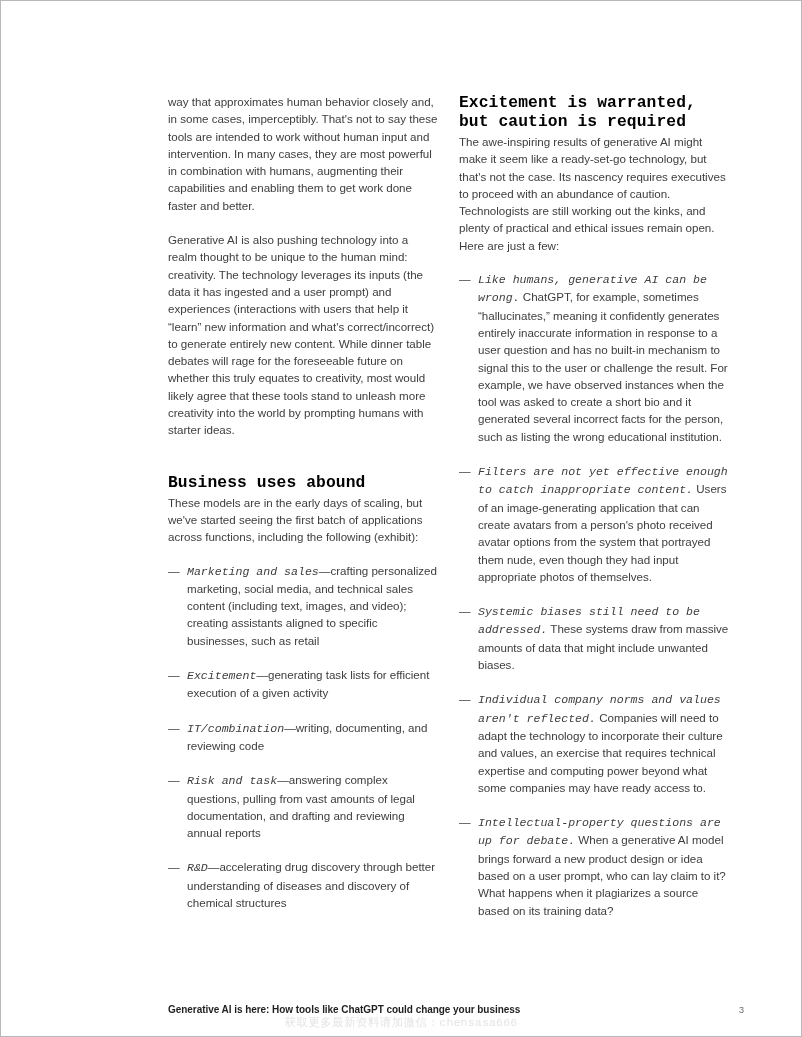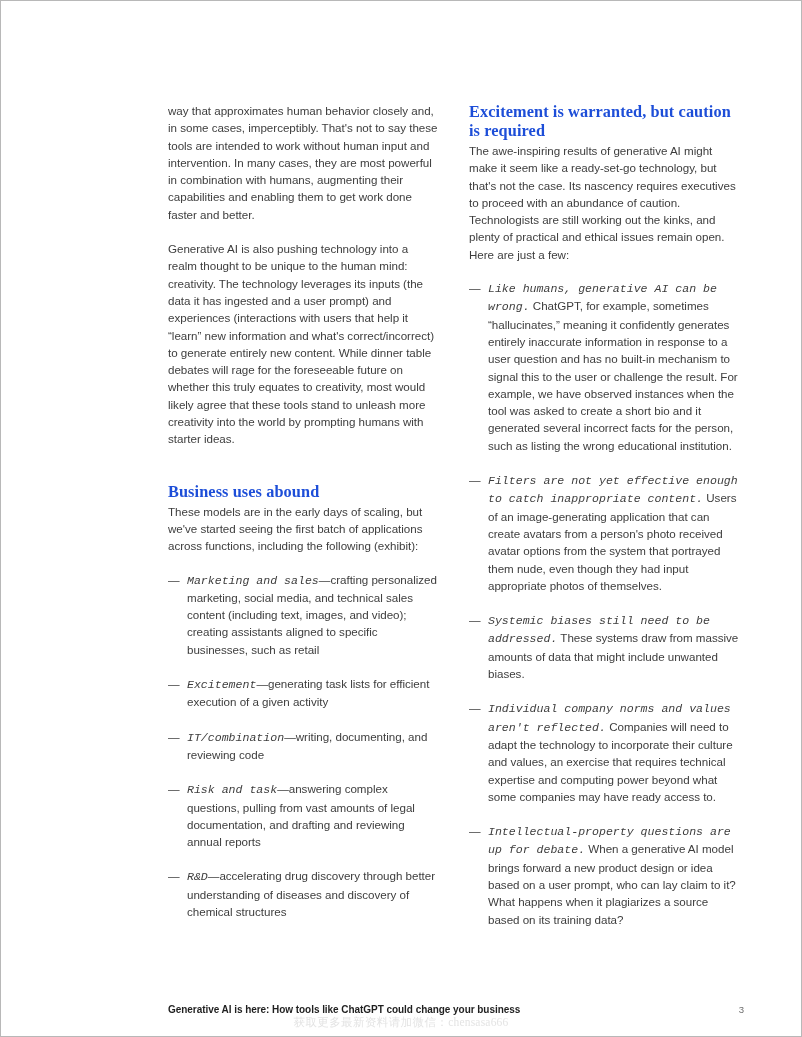--- a/index.html
+++ b/index.html
@@ -13,35 +13,35 @@
     height: 1037px;
     background: #ffffff;
     border: 1px solid #b8b8b8;
     box-sizing: border-box;
     overflow: hidden;
     font-family: "Liberation Sans", sans-serif;
   }
   .columns {
     position: absolute;
     left: 167px;
-    top: 101px;
+    top: 92px;
     width: 576px;
     display: flex;
-    gap: 31px;
+    gap: 21px;
   }
   .col {
     width: 270px;
     flex: 0 0 270px;
   }
   h2.section-heading {
-    font-family: Liberation Serif, serif;
+    font-family: Liberation Mono, monospace;
     font-weight: bold;
     font-size: 16.3px;
     line-height: 19px;
-    color: #1d4ed8;
+    color: #000000;
     margin: 0 0 2px 0;
     letter-spacing: 0.1px;
   }
   p.body-text {
     font-size: 11.6px;
     line-height: 17.3px;
     color: #3d3d3d;
     margin: 0;
     letter-spacing: -0.02px;
   }
@@ -102,21 +102,21 @@
     left: 0;
     right: 0;
     top: 1014px;
     text-align: center;
     font-size: 11.5px;
     color: #e4e4e4;
     letter-spacing: 0.4px;
     user-select: none;
   }
   .watermark .wm-latin {
-    font-family: Liberation Serif, serif;
+    font-family: Liberation Mono, monospace;
     letter-spacing: 0.2px;
   }
 </style>
 </head>
 <body>
 
 <div class="page">
 
   <div class="columns">
 

